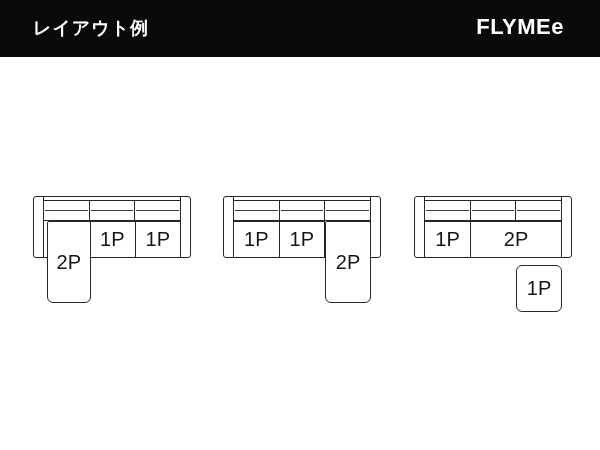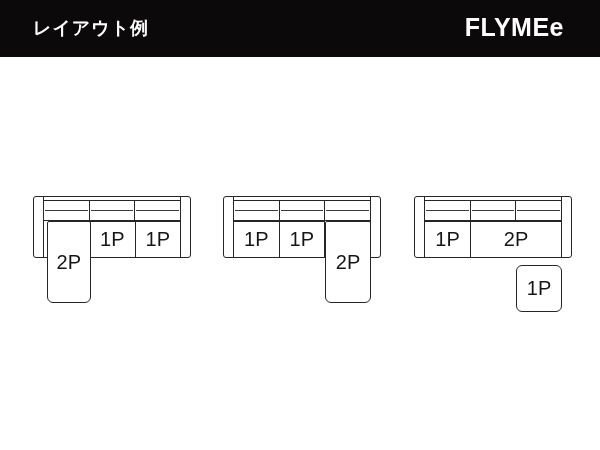--- a/index.html
+++ b/index.html
@@ -30,21 +30,21 @@
     font-size: 18px;
     font-weight: 700;
     letter-spacing: 1px;
     white-space: nowrap;
   }
   .topbar-logo {
     position: absolute;
     right: 36px; top: 27px;
     transform: translateY(-50%);
     color: #ffffff;
-    font-size: 25px;
+    font-size: 22px;
     font-weight: 700;
     letter-spacing: 0.5px;
     white-space: nowrap;
   }
 
   
   .sofa { position: absolute; top: 196px; width: 158px; height: 160px; text-align: center; }
   .sofa.pos1 { left: 33px; }
   .sofa.pos2 { left: 223px; }
   .sofa.pos3 { left: 414px; }

